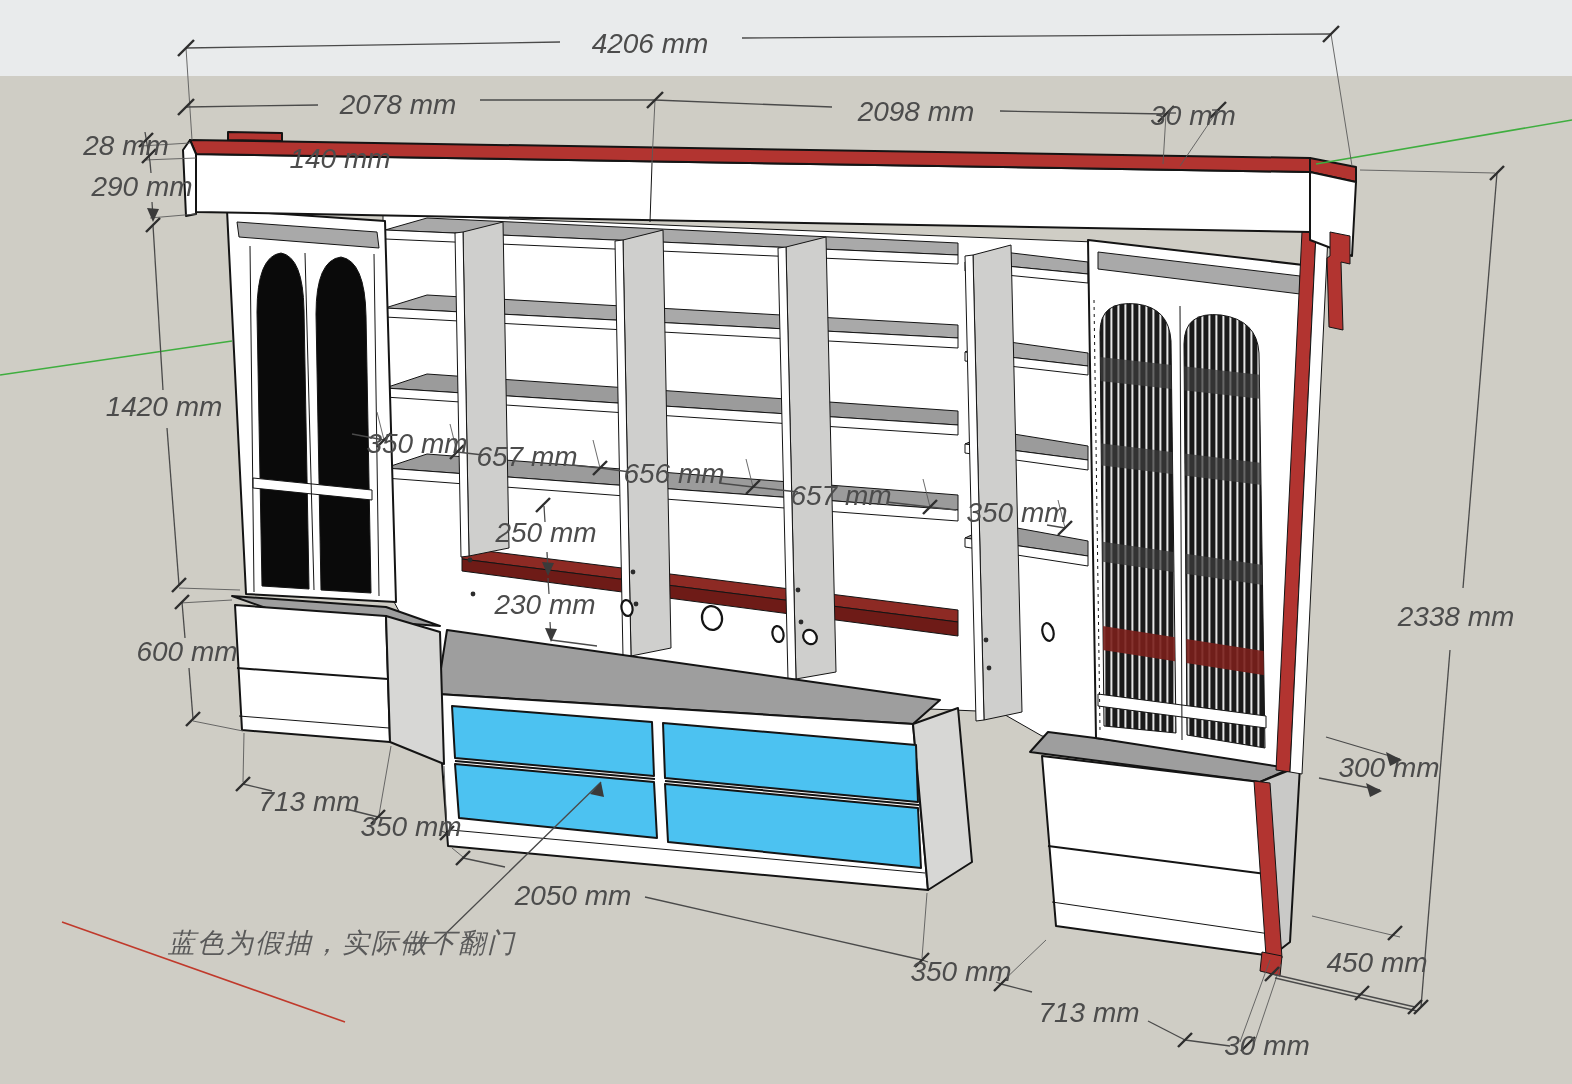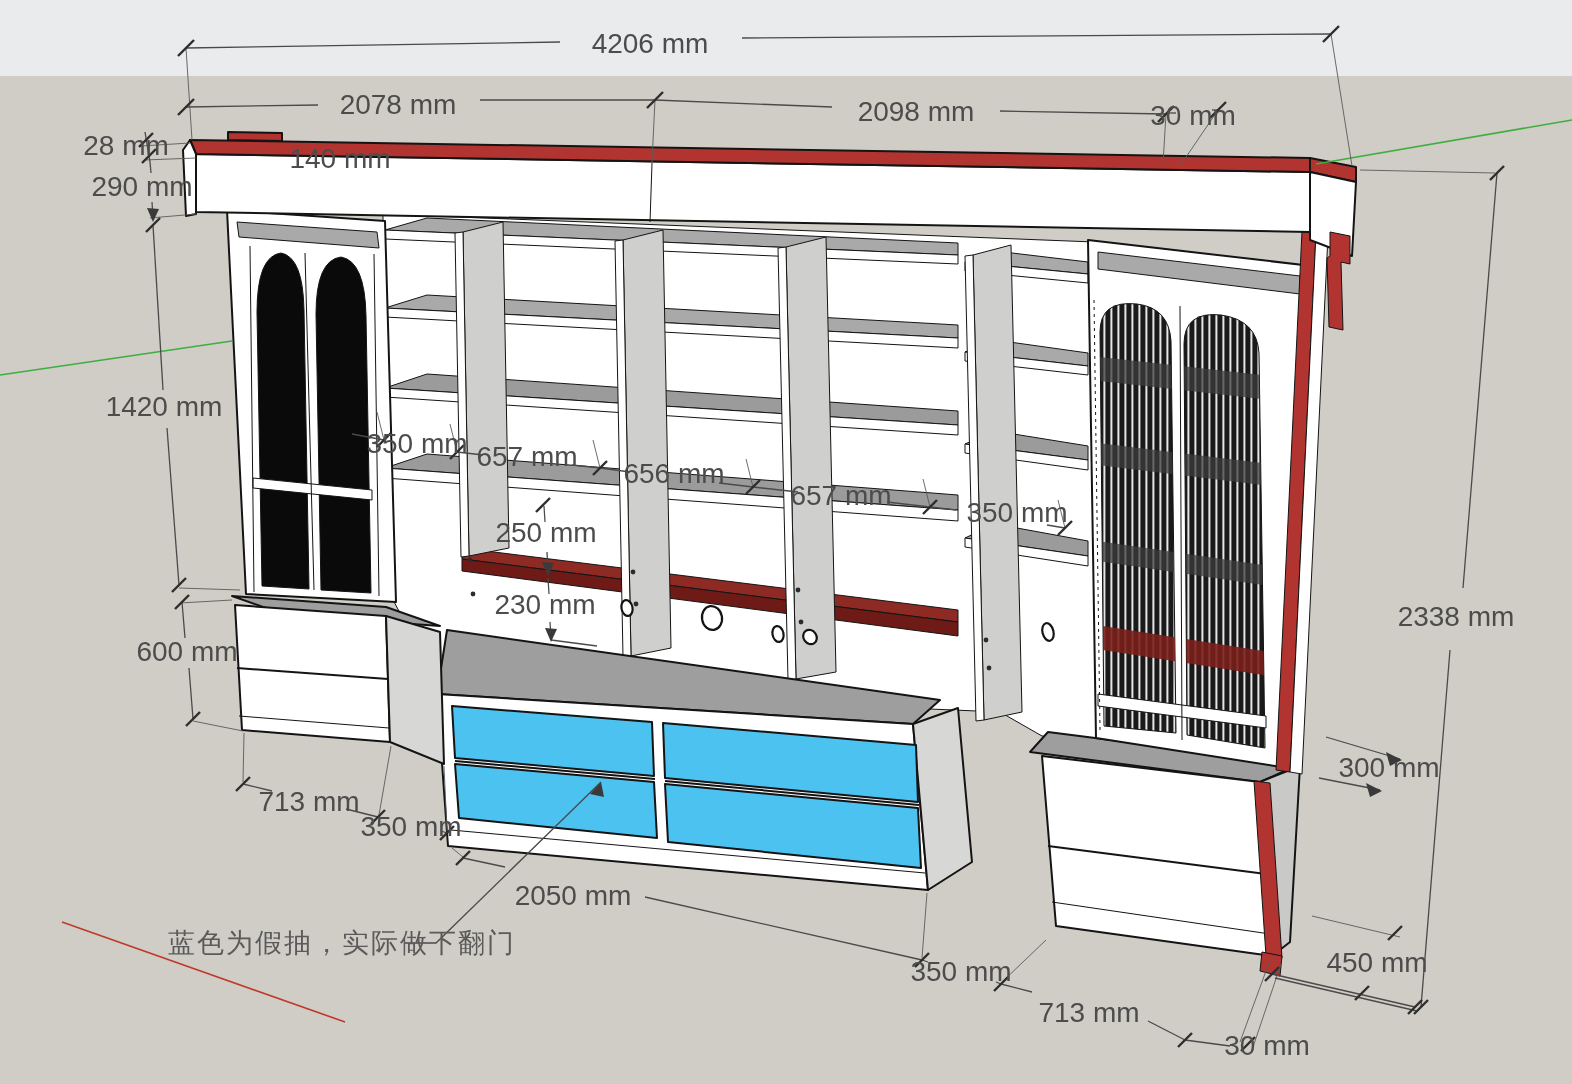--- a/index.html
+++ b/index.html
@@ -1,17 +1,17 @@
 <!DOCTYPE html>
 <html><head>
 <meta charset="utf-8">
 <style>
   html,body{margin:0;padding:0;background:#888;}
   .stage{position:relative;width:1572px;height:1084px;overflow:hidden;
-         font-family:"Liberation Sans",sans-serif;}
+         font-family:"Liberation Sans",sans-serif;font-style:italic;}
   svg{display:block}
   .dim-label{font-family:"Liberation Sans",sans-serif;font-size:28px;fill:#4c4c4c;}
   .note-label{font-family:"Liberation Sans",sans-serif;font-size:27px;fill:#5a5a5a;letter-spacing:2px;}
   .outline{stroke:#141414;stroke-width:2;stroke-linejoin:round;}
   .thin{stroke:#141414;stroke-width:1;stroke-linejoin:round;}
   .dimline{stroke:#4a4a4a;stroke-width:1.3;fill:none;}
   .extline{stroke:#5a5a5a;stroke-width:0.9;fill:none;}
   .tick{stroke:#2e2e2e;stroke-width:2.4;}
 </style>
 </head>

